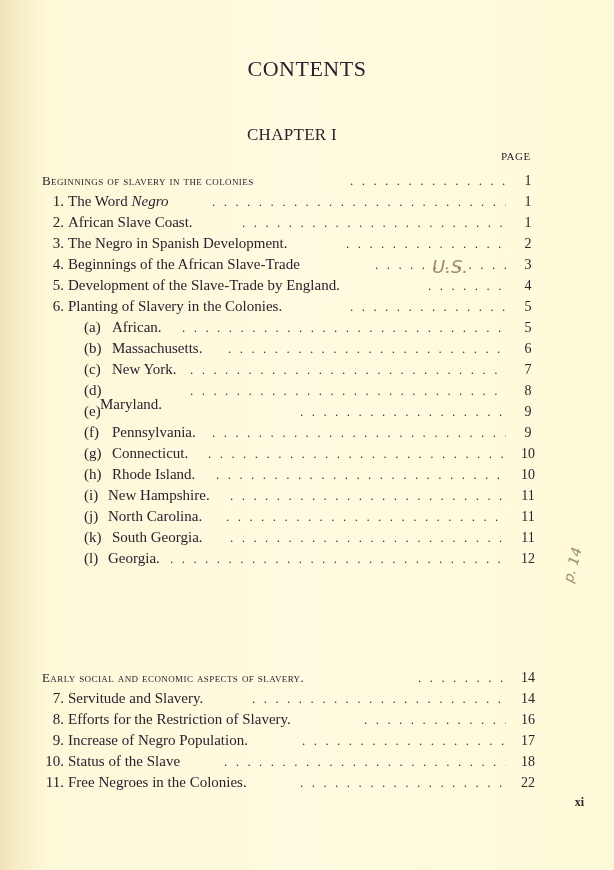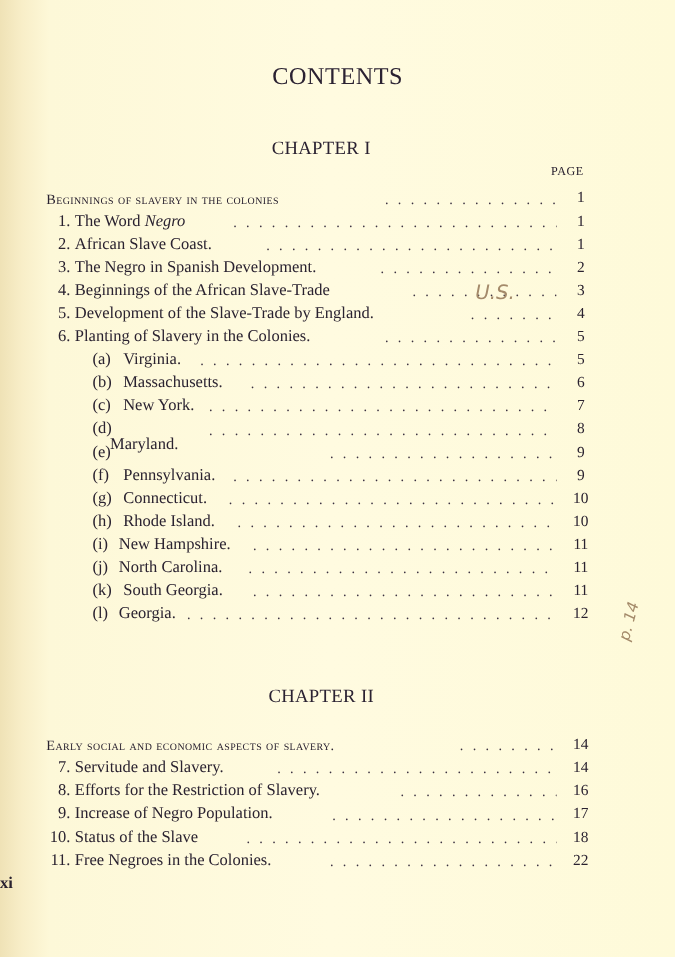--- a/index.html
+++ b/index.html
@@ -29,22 +29,22 @@
     }
     .row .num { position: absolute; text-align: right; width: 24px; }
     .row .label { position: absolute; }
     .row .dots {
       position: absolute; right: 108px; overflow: hidden; color: #3a3040;
       letter-spacing: 2.6px; font-size: 13px;
     }
     .row .pg { position: absolute; left: 508px; width: 40px; text-align: center; font-size: 14px; }
     .sc { font-variant: small-caps; letter-spacing: 0.4px; font-size: 13px; }
     .folio {
-      position: absolute; left: 0; width: 584px; top: 795px; text-align: left;
-      font-size: 15px; font-weight: bold;
+      position: absolute; left: 0; width: 584px; top: 795px; text-align: right;
+      font-size: 12px; font-weight: bold;
     }
     .note { position: absolute; color: #a48a6a; font-family: "DejaVu Sans", sans-serif; font-style: italic; }
   </style>
 </head>
 <body>
 
 <div class="page">
 
   <div class="title">CONTENTS</div>
 
@@ -95,21 +95,21 @@
 
   <div class="row" style="top:296px;">
     <span class="num" style="left:40px;">6.</span>
     <span class="label" style="left:68px;">Planting of Slavery in the Colonies.</span>
     <span class="dots" style="left:350px;">. . . . . . . . . . . . . . . . . . . . . .</span>
     <span class="pg">5</span>
   </div>
 
   <div class="row" style="top:317px;">
     <span class="label" style="left:84px;">(a)</span>
-    <span class="label" style="left:112px;">Virginia.</span>
+    <span class="label" style="left:112px;">African.</span>
     <span class="dots" style="left:182px;">. . . . . . . . . . . . . . . . . . . . . . . . . . . . . . . . . . . . . . . . .</span>
     <span class="pg">5</span>
   </div>
   <div class="row" style="top:338px;">
     <span class="label" style="left:84px;">(b)</span>
     <span class="label" style="left:112px;">Massachusetts.</span>
     <span class="dots" style="left:228px;">. . . . . . . . . . . . . . . . . . . . . . . . . . . . . . . . . . . . .</span>
     <span class="pg">6</span>
   </div>
   <div class="row" style="top:359px;">
@@ -165,21 +165,20 @@
     <span class="dots" style="left:230px;">. . . . . . . . . . . . . . . . . . . . . . . . . . . . . . . . . . . . .</span>
     <span class="pg">11</span>
   </div>
   <div class="row" style="top:548px;">
     <span class="label" style="left:84px;">(l)</span>
     <span class="label" style="left:108px;">Georgia.</span>
     <span class="dots" style="left:170px;">. . . . . . . . . . . . . . . . . . . . . . . . . . . . . . . . . . . . . . . . . .</span>
     <span class="pg">12</span>
   </div>
 
-  <div class="chapter" style="top:623px;">CHAPTER II</div>
 
   <div class="row" style="top:667px;">
     <span class="label sc" style="left:42px;">Early social and economic aspects of slavery.</span>
     <span class="dots" style="left:418px;">. . . . . . . . . . . .</span>
     <span class="pg">14</span>
   </div>
 
   <div class="row" style="top:688px;">
     <span class="num" style="left:40px;">7.</span>
     <span class="label" style="left:68px;">Servitude and Slavery.</span>

